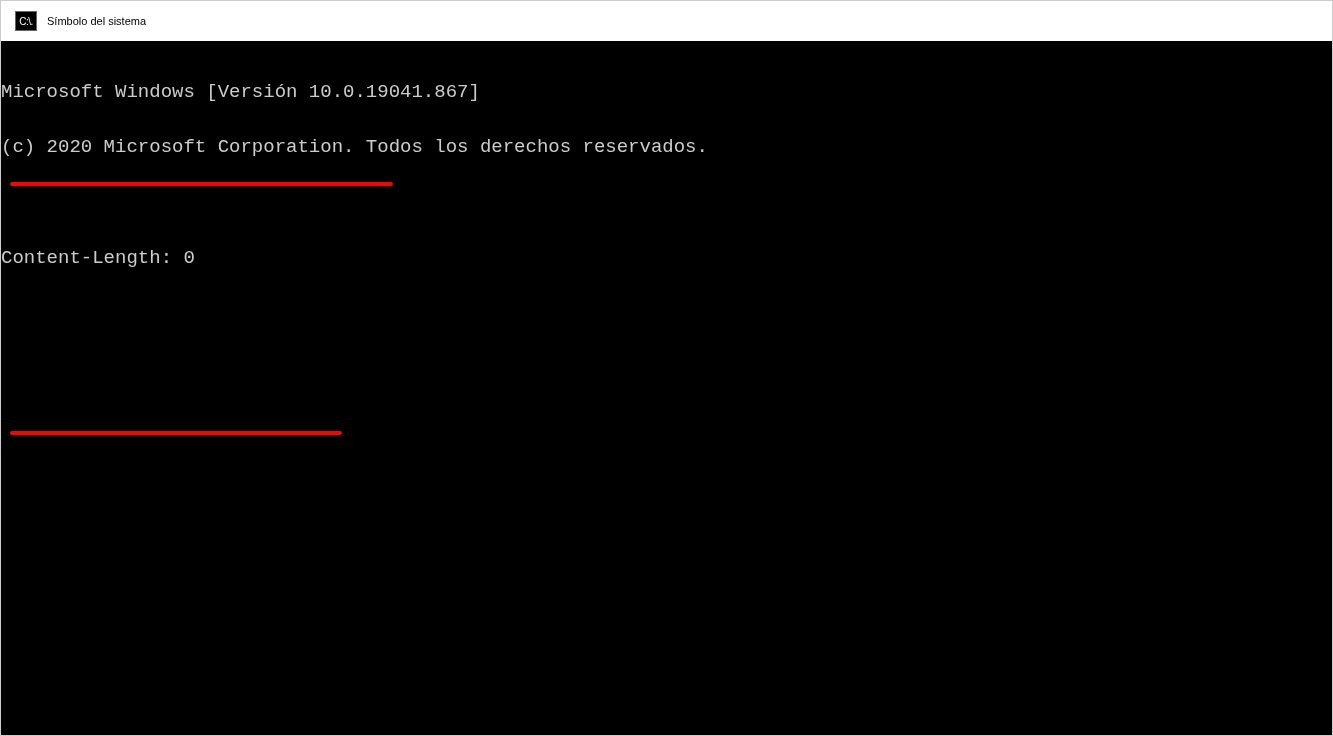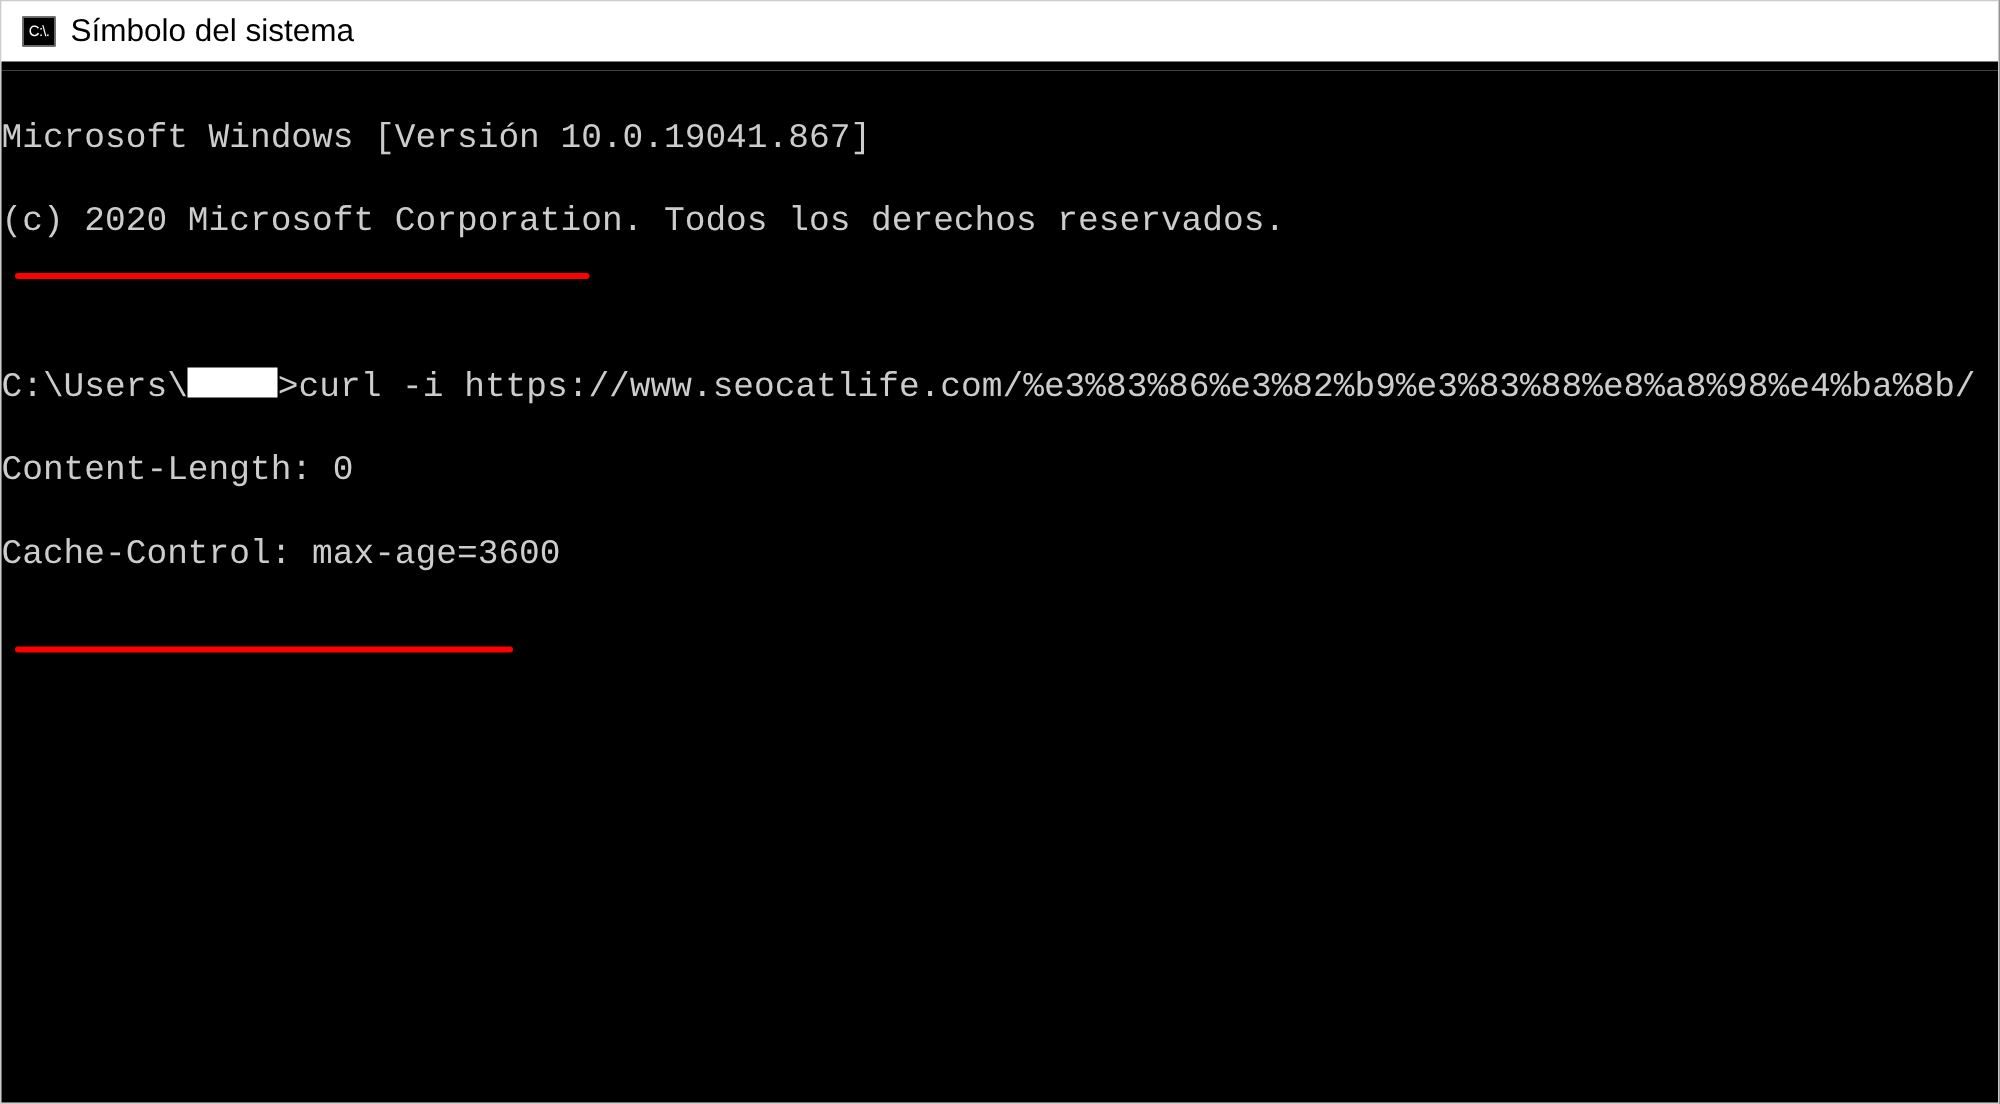--- a/index.html
+++ b/index.html
@@ -34,28 +34,28 @@
       align-items: center;
       justify-content: center;
       font-size: 10px;
       color: #fff;
       font-family: "Arial", sans-serif;
       letter-spacing: -0.5px;
       border:1px solid #666;
     }
     .titlebar .title {
       font-family: "Segoe UI", Tahoma, sans-serif;
-      font-size: 21px;
+      font-size: 11px;
       color: #000;
     }
     .terminal {
       flex: 1;
       background: #000;
       color: #ccc;
-      font-size: 23px;
+      font-size: 19px;
       line-height: 27.7px;
       padding: 4px 0 0 0;
       white-space: pre;
       overflow: hidden;
       position:relative;
       font-family: "Consolas","Courier New",monospace;
     }
     .terminal .line { white-space: pre; }
     .redact {
       display:inline-block;
@@ -79,23 +79,21 @@
 
 <div class="window">
   <div class="titlebar">
     <span class="app-icon">C:\.</span>
     <span class="title">Símbolo del sistema</span>
   </div>
   <div class="terminal">
 <div class="line">Microsoft Windows [Versión 10.0.19041.867]</div>
 <div class="line">(c) 2020 Microsoft Corporation. Todos los derechos reservados.</div>
 <div class="line"> </div>
-<div class="line"><span>C:\Users\</span><span class="redact"></span><span>&gt;</span><span>curl -i https://www.seocatlife.com/%e3%83%86%e3%82%b9%e3%83%88%e8%a8%98%e4%ba%8b/</span></div>
 <div class="line">Content-Length: 0</div>
-<div class="line">Cache-Control: max-age=3600</div>
 
 
 
 
 
 
 
 
 
     <div class="underline u1"></div>

